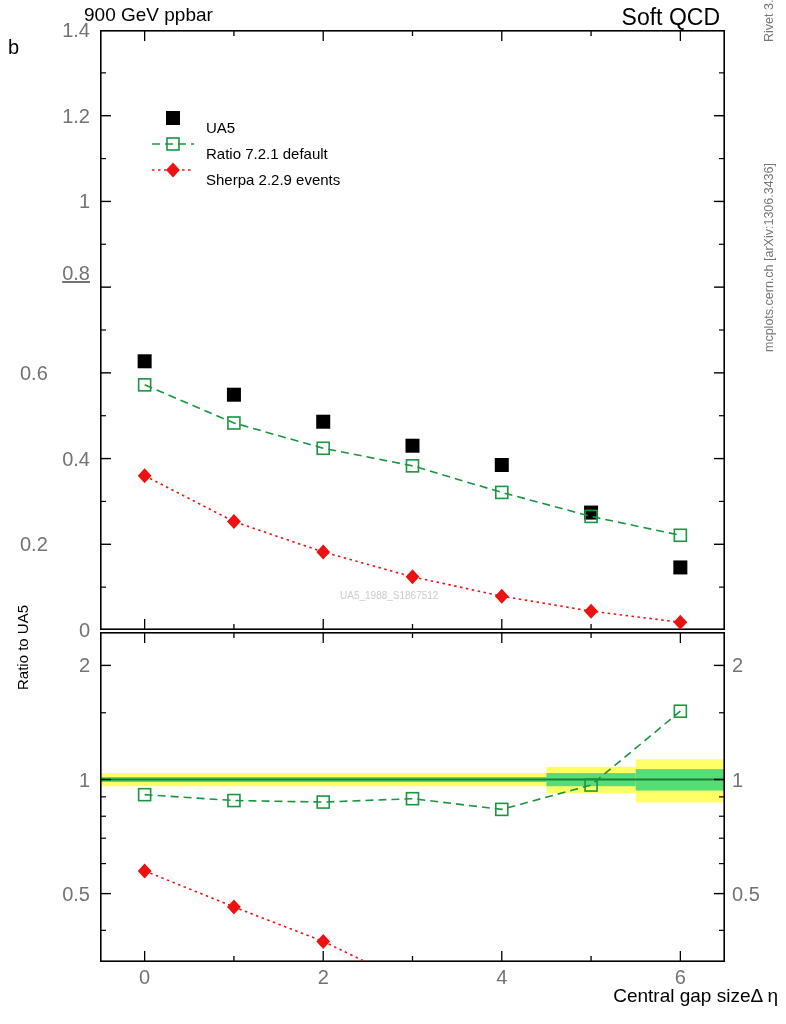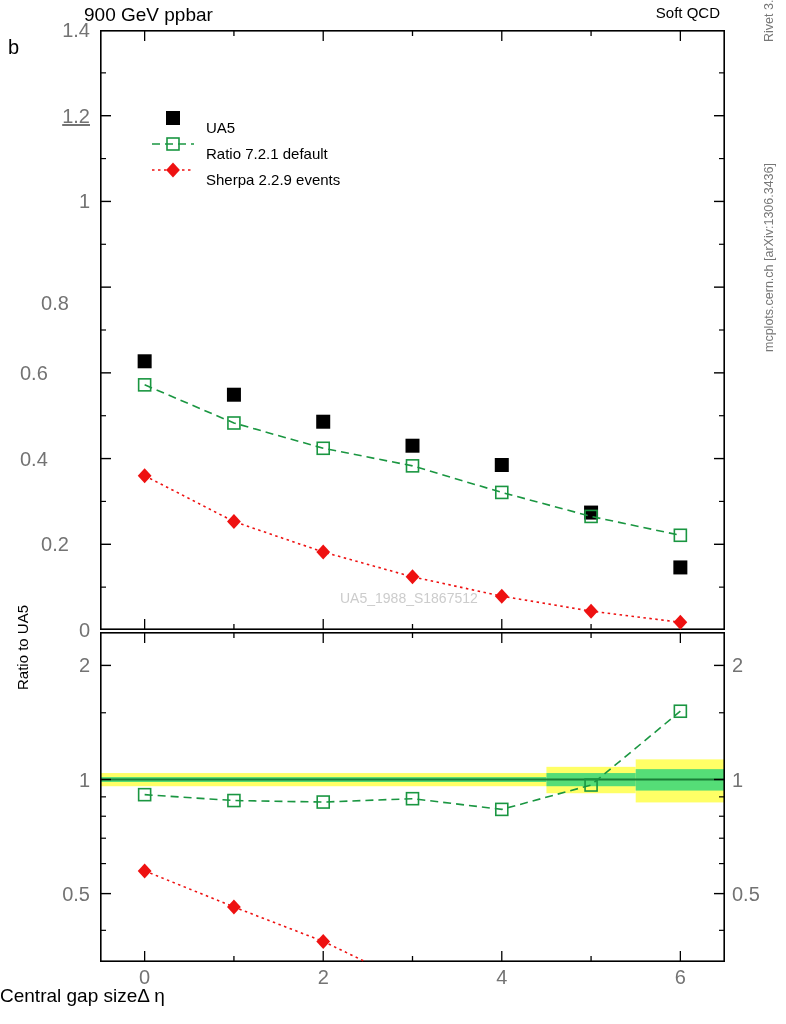--- a/index.html
+++ b/index.html
@@ -3,34 +3,34 @@
 <meta charset="utf-8">
 <style>
   html,body{margin:0;padding:0;background:#ffffff;}
   body{width:786px;height:1024px;font-family:"Liberation Sans",sans-serif;color:#000;}
   #root{position:relative;width:778px;height:1024px;overflow:hidden;}
 
   .abs{position:absolute;}
 
   
   .hdr-left{left:84px;top:4px;font-size:19px;}
-  .hdr-right{right:58px;top:4px;font-size:15px;text-align:left;}
+  .hdr-right{right:58px;top:4px;font-size:23px;text-align:left;}
   .axlabel{position:absolute;font-size:20px;color:#737373;}
 
   .ylabel-b{left:8px;top:36px;font-size:20px;}
   .ylabel-ratio{left:14px;top:690px;font-size:15px;
       transform:rotate(-90deg);transform-origin:left top;white-space:nowrap;}
 
-  .xtitle{position:absolute;left:0;right:0;top:985px;text-align:left;font-size:19px;}
+  .xtitle{position:absolute;left:0;right:0;top:985px;text-align:right;font-size:19px;}
 
   
   .rvert{position:absolute;font-size:12.5px;color:#777;white-space:nowrap;
       transform:rotate(-90deg);transform-origin:left top;}
 
-  .watermark{position:absolute;font-size:14px;color:#cccccc;left:340px;top:590px;}
+  .watermark{position:absolute;font-size:10px;color:#cccccc;left:340px;top:590px;}
 
   
   #legend{position:absolute;left:150px;top:105px;font-size:15px;line-height:26px;}
   .leg-row{position:relative;height:26px;white-space:nowrap;}
   .leg-mark{position:absolute;left:0;top:0;width:46px;height:26px;}
   .leg-text{position:absolute;left:56px;top:10px;}
 
   svg{display:block;}
 </style>
 </head>
@@ -118,26 +118,26 @@
       <polygon points="133.92857142857142,484.07142857142856 140.82857142857142,491.57142857142856 133.92857142857142,499.07142857142856 127.02857142857141,491.57142857142856" fill="#ee1111"></polygon>
       <polygon points="223.21428571428572,514.5 230.11428571428573,522 223.21428571428572,529.5 216.31428571428572,522" fill="#ee1111"></polygon>
       <polygon points="312.5,539.3571428571429 319.4,546.8571428571429 312.5,554.3571428571429 305.6,546.8571428571429" fill="#ee1111"></polygon>
       <polygon points="401.78571428571433,558.6428571428571 408.6857142857143,566.1428571428571 401.78571428571433,573.6428571428571 394.88571428571436,566.1428571428571" fill="#ee1111"></polygon>
       <polygon points="491.07142857142856,573.6428571428571 497.97142857142853,581.1428571428571 491.07142857142856,588.6428571428571 484.1714285714286,581.1428571428571" fill="#ee1111"></polygon>
       <polygon points="580.3571428571429,584.7857142857143 587.2571428571429,592.2857142857143 580.3571428571429,599.7857142857143 573.4571428571429,592.2857142857143" fill="#ee1111"></polygon>
     </svg>
 
   <div id="mainYLabels">
       <div class="abs axlabel" style="left: 20px; width: 70px; text-align: right; top: 619px;">0</div>
-      <div class="abs axlabel" style="left: 20px; width: 70px; text-align: center; top: 533.286px;">0.2</div>
-      <div class="abs axlabel" style="left: 20px; width: 70px; text-align: left; top: 447.571px;">0.4</div>
+      <div class="abs axlabel" style="left: 20px; width: 70px; text-align: left; top: 533.286px;">0.2</div>
+      <div class="abs axlabel" style="left: 20px; width: 70px; text-align: right; top: 447.571px;">0.4</div>
       <div class="abs axlabel" style="left: 20px; width: 70px; top: 361.857px;">0.6</div>
-      <div class="abs axlabel" style="left: 20px; width: 70px; text-align: center; top: 292px;">0.8</div>
+      <div class="abs axlabel" style="left: 20px; width: 70px; text-align: right; top: 262px; text-decoration: underline;">0.8</div>
       <div class="abs axlabel" style="left: 20px; width: 70px; text-align: right; top: 190.429px;">1</div>
-      <div class="abs axlabel" style="left: 20px; width: 70px; text-align: right; top: 104.714px; text-decoration: underline;">1.2</div>
+      <div class="abs axlabel" style="left: 20px; width: 70px; text-align: right; top: 104.714px;">1.2</div>
       <div class="abs axlabel" style="left: 20px; width: 70px; text-align: right; top: 19px;">1.4</div>
     </div>
 
   <svg class="abs" id="ratioSvg" style="left:100px;top:632px;" width="625" height="330">
       <rect x="0" y="141.04807143627485" width="446.42857142857144" height="13.175750083638519" fill="#ffff66"></rect>
       <rect x="446.42857142857144" y="134.83567377970553" width="89.28571428571422" height="26.39384331868797" fill="#ffff66"></rect>
       <rect x="535.7142857142857" y="127.38603148581399" width="89.28571428571433" height="43.04191199974608" fill="#ffff66"></rect>
       <rect x="0" y="145.05335419866577" width="446.42857142857144" height="4.938640426332228" fill="#55dd77"></rect>
       <rect x="446.42857142857144" y="141.04807143627485" width="89.28571428571422" height="13.175750083638519" fill="#55dd77"></rect>
       <rect x="535.7142857142857" y="137.1379350877571" width="89.28571428571433" height="21.429383819802894" fill="#55dd77"></rect>

